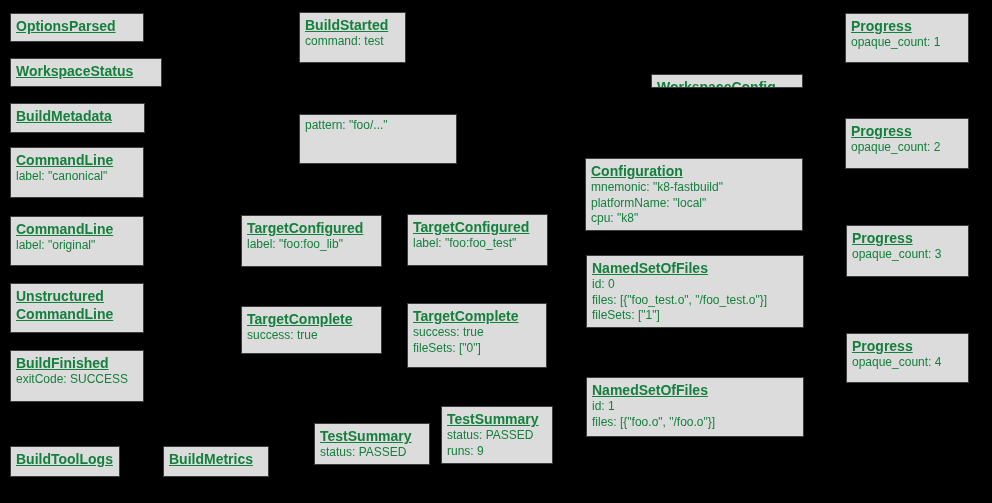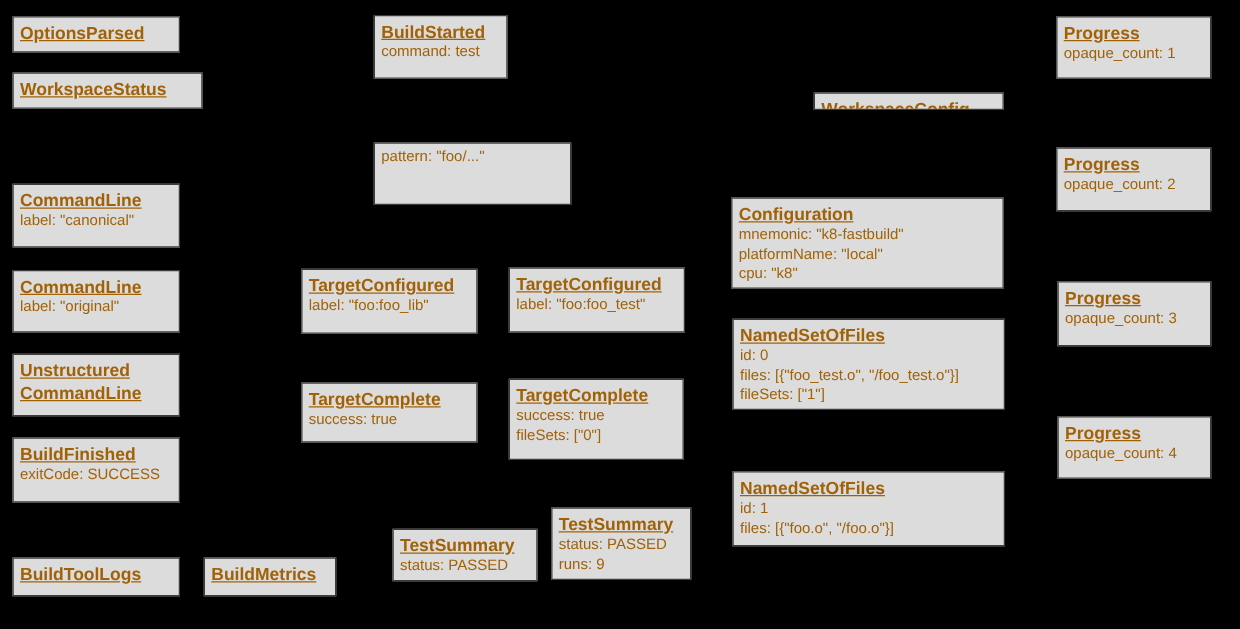--- a/index.html
+++ b/index.html
@@ -1,36 +1,39 @@
 <!DOCTYPE html>
 <html><head>
 <meta charset="utf-8">
 <style>
   html,body{margin:0;padding:0;background:#000;}
   #canvas{position:relative;width:992px;height:503px;background:#000;overflow:hidden;
           font-family:"Liberation Sans",sans-serif;}
   .node{position:absolute;background:#dcdcdc;border:1.5px solid #3c3c3c;
-        box-sizing:border-box;padding:3px 5px 4px 5px;color:#a16207;overflow:hidden;}
+        box-sizing:border-box;padding:3px 5px 4px 5px;color:#15803d;overflow:hidden;}
   .t{display:block;font-weight:bold;font-size:14px;line-height:18px;
      text-decoration:underline;white-space:nowrap;}
   .l{display:block;font-size:12px;line-height:15.5px;white-space:nowrap;}
 </style>
 </head>
 <body>
 
 <div id="canvas">
 
   <div class="node" style="left:10px;top:13px;width:134px;height:29px">
     <span class="t">OptionsParsed</span>
   </div>
 
   <div class="node" style="left:10px;top:58px;width:152px;height:29px">
     <span class="t">WorkspaceStatus</span>
   </div>
 
+  <div class="node" style="left:10px;top:103px;width:135px;height:30px">
+    <span class="t">BuildMetadata</span>
+  </div>
 
   <div class="node" style="left:10px;top:147px;width:134px;height:51px">
     <span class="t">CommandLine</span>
     <span class="l">label: "canonical"</span>
   </div>
 
   <div class="node" style="left:10px;top:216px;width:134px;height:50px">
     <span class="t">CommandLine</span>
     <span class="l">label: "original"</span>
   </div>
@@ -38,21 +41,21 @@
   <div class="node" style="left:10px;top:283px;width:134px;height:50px">
     <span class="t">Unstructured</span>
     <span class="t">CommandLine</span>
   </div>
 
   <div class="node" style="left:10px;top:350px;width:134px;height:52px">
     <span class="t">BuildFinished</span>
     <span class="l">exitCode: SUCCESS</span>
   </div>
 
-  <div class="node" style="left:10px;top:446px;width:134px;height:31px">
+  <div class="node" style="left:10px;top:446px;width:110px;height:31px">
     <span class="t">BuildToolLogs</span>
   </div>
 
   <div class="node" style="left:163px;top:446px;width:106px;height:31px">
     <span class="t">BuildMetrics</span>
   </div>
 
   <div class="node" style="left:299px;top:12px;width:107px;height:51px">
     <span class="t">BuildStarted</span>
     <span class="l">command: test</span>

